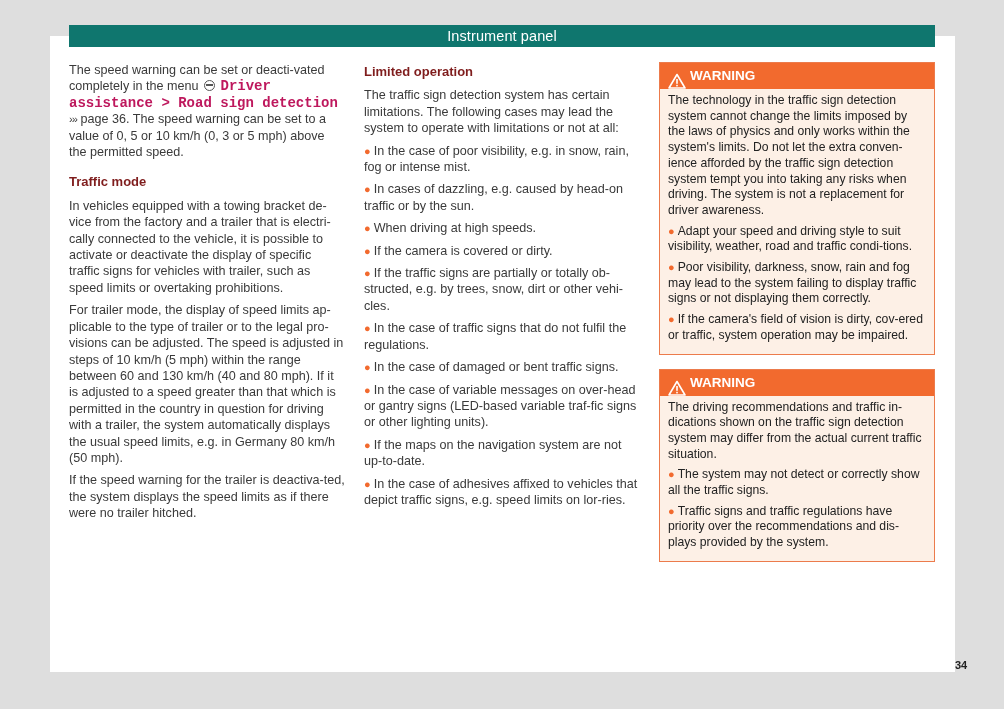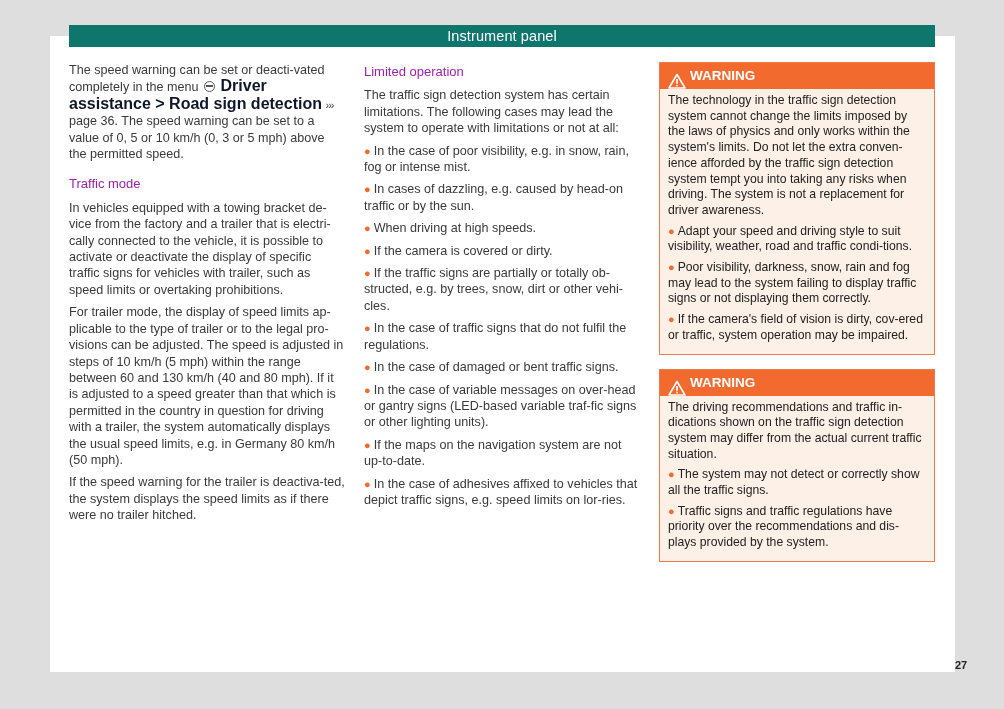--- a/index.html
+++ b/index.html
@@ -5,23 +5,23 @@
   * { box-sizing: border-box; margin: 0; padding: 0; }
   html, body { width: 1004px; height: 709px; overflow: hidden; }
   body { background: #dedede; position: relative; font-family: "Liberation Sans", "DejaVu Sans", sans-serif; color: #333; }
   .page { position: absolute; left: 50px; top: 36px; width: 905px; height: 636px; background: #ffffff; }
   .header-bar { position: absolute; left: 69px; top: 25px; width: 866px; height: 22px; background: #0f766e; color: #fff; text-align: center; font-size: 14.5px; line-height: 22px; letter-spacing: 0.1px; }
   .col { position: absolute; top: 62px; font-size: 12.6px; line-height: 16.4px; color: #3a3a3a; }
   .col1 { left: 69px; width: 276px; }
   .col2 { left: 364px; width: 276px; }
   .col3 { left: 659px; width: 276px; }
   .col p { margin-bottom: 6px; }
-  .col h3 { font-size: 13px; font-weight: normal; color: #a21caf; margin: 14px 0 7px; }
+  .col h3 { font-size: 13px; font-weight: bold; color: #7f1d1d; margin: 14px 0 7px; }
   .col2 h3 { margin-top: 2px; }
-  .mono { font-family: Liberation Sans, sans-serif; font-weight: bold; font-size: 16px; color: #0f172a; }
+  .mono { font-family: Liberation Mono, monospace; font-weight: bold; font-size: 14px; color: #be185d; }
   .arrow { font-size: 11px; letter-spacing: -1px; }
   .menu-icon { display: inline-block; width: 11px; height: 11px; border: 1.5px solid #555; border-radius: 50%; vertical-align: -1px; margin: 0 2px; position: relative; }
   .menu-icon::after { content: ""; position: absolute; left: 1px; right: 1px; top: 3px; height: 2px; background: #555; }
   .bullet { color: #f26a2e; font-size: 11px; margin-right: 3px; }
   .warn { border: 1.5px solid #ec7b4c; background: #fdf0e6; margin-bottom: 14px; }
   .warn-head { background: #f26a2e; color: #fff; font-weight: bold; font-size: 13.5px; height: 26px; line-height: 26px; padding-left: 8px; display: flex; align-items: flex-end; }
   .warn-head svg { margin-right: 4px; }
   .warn-body { padding: 4px 8px 5px 8px; font-size: 12.2px; line-height: 15.7px; color: #222; font-weight: normal; }
   .warn-body p { margin-bottom: 5px; }
   .page-num { position: absolute; left: 955px; top: 659px; font-size: 11px; font-weight: bold; color: #222; }
@@ -91,13 +91,13 @@
       <span>WARNING</span>
     </div>
     <div class="warn-body">
       <p>The driving recommendations and traffic in-dications shown on the traffic sign detection system may differ from the actual current traffic situation.</p>
       <p><span class="bullet">●</span><span>The system may not detect or correctly show all the traffic signs.</span></p>
       <p><span class="bullet">●</span><span>Traffic signs and traffic regulations have priority over the recommendations and dis-plays provided by the system.</span></p>
     </div>
   </div>
 </div>
 
-<div class="page-num">27</div>
+<div class="page-num">34</div>
 
 </body></html>

